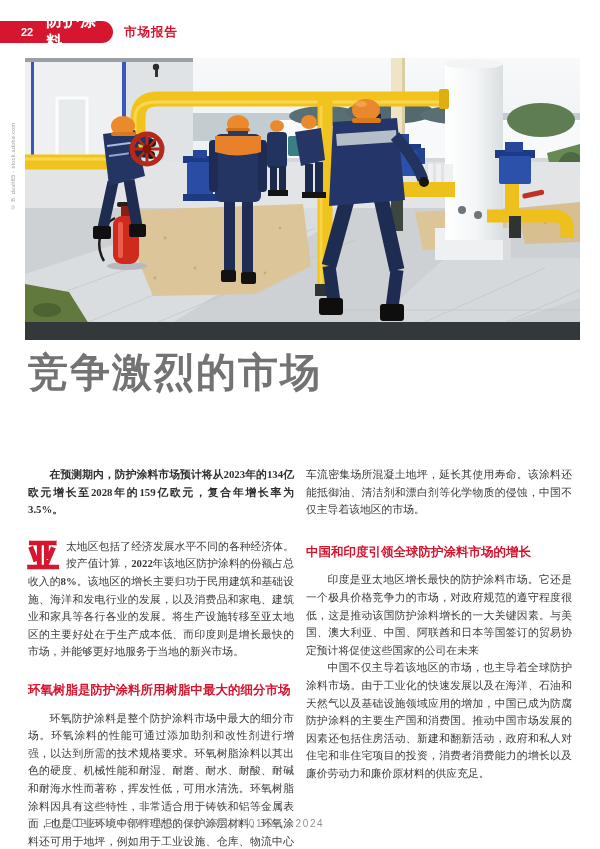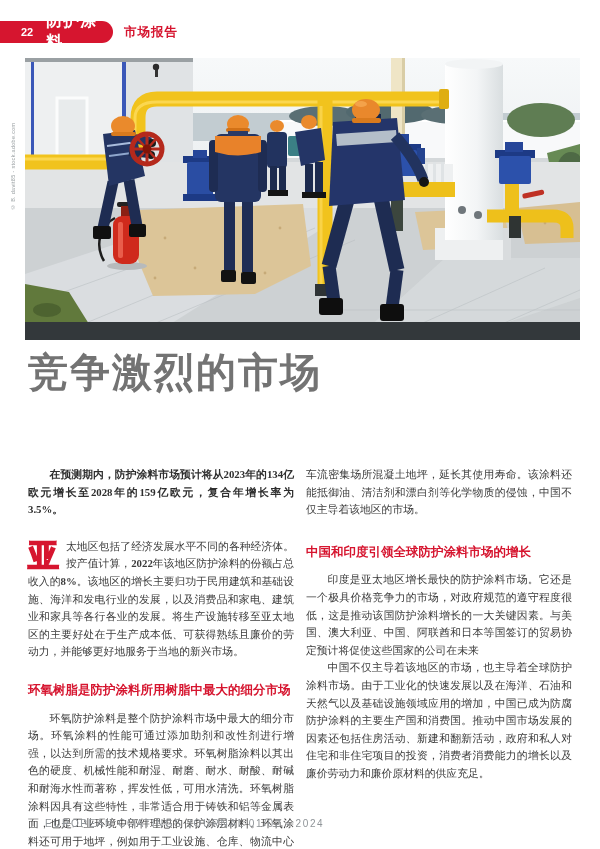--- a/index.html
+++ b/index.html
@@ -269,21 +269,21 @@
     </svg>
   </figure>
 
   <div class="headline">
     <h1 class="title">竞争激烈的市场</h1>
   </div>
 
   <div class="columns">
     <div class="col">
       <p class="lead">在预测期内，防护涂料市场预计将从2023年的134亿欧元增长至2028年的159亿欧元，复合年增长率为3.5%。</p>
-      <p><span class="dropcap">亚</span><span><span>太地区包括了经济发展水平不同的各种经济体。按产值计算，</span><span class="bseg">2022</span><span>年该地区防护涂料的份额占总收入的</span><span class="bseg">8%</span><span>。该地区的增长主要归功于民用建筑和基础设施、海洋和发电行业的发展，以及消费品和家电、建筑业和家具等各行各业的发展。将生产设施转移至亚太地区的主要好处在于生产成本低、可获得熟练且廉价的劳动力，并能够更好地服务于当地的新兴市场。</span></span></p>
+      <p><span class="dropcap">亚</span><span><span>太地区包括了经济发展水平不同的各种经济体。按产值计算，</span><span class="bseg">2022</span><span>年该地区防护涂料的份额占总收入的</span><span class="bseg">8%</span><span>。该地区的增长主要归功于民用建筑和基础设施、海洋和发电行业的发展，以及消费品和家电、建筑业和家具等各行各业的发展。将生产设施转移至亚太地区的主要好处在于生产成本低、而印度则是增长最快的市场，并能够更好地服务于当地的新兴市场。</span></span></p>
       <h2 class="subhead">环氧树脂是防护涂料所用树脂中最大的细分市场</h2>
       <p class="indent">环氧防护涂料是整个防护涂料市场中最大的细分市场。环氧涂料的性能可通过添加助剂和改性剂进行增强，以达到所需的技术规格要求。环氧树脂涂料以其出色的硬度、机械性能和耐湿、耐磨、耐水、耐酸、耐碱和耐海水性而著称，挥发性低，可用水清洗。环氧树脂涂料因具有这些特性，非常适合用于铸铁和铝等金属表面，也是工业环境中部件理想的保护涂层材料。环氧涂料还可用于地坪，例如用于工业设施、仓库、物流中心和其他人流</p>
     </div>
     <div class="col">
       <p>车流密集场所混凝土地坪，延长其使用寿命。该涂料还能抵御油、清洁剂和漂白剂等化学物质的侵蚀，中国不仅主导着该地区的市场。</p>
       <h2 class="subhead first-right">中国和印度引领全球防护涂料市场的增长</h2>
       <p class="indent">印度是亚太地区增长最快的防护涂料市场。它还是一个极具价格竞争力的市场，对政府规范的遵守程度很低，这是推动该国防护涂料增长的一大关键因素。与美国、澳大利亚、中国、阿联酋和日本等国签订的贸易协定预计将促使这些国家的公司在未来</p>
       <p class="indent">中国不仅主导着该地区的市场，也主导着全球防护涂料市场。由于工业化的快速发展以及在海洋、石油和天然气以及基础设施领域应用的增加，中国已成为防腐防护涂料的主要生产国和消费国。推动中国市场发展的因素还包括住房活动、新建和翻新活动，政府和私人对住宅和非住宅项目的投资，消费者消费能力的增长以及廉价劳动力和廉价原材料的供应充足。</p>
     </div>
   </div>

